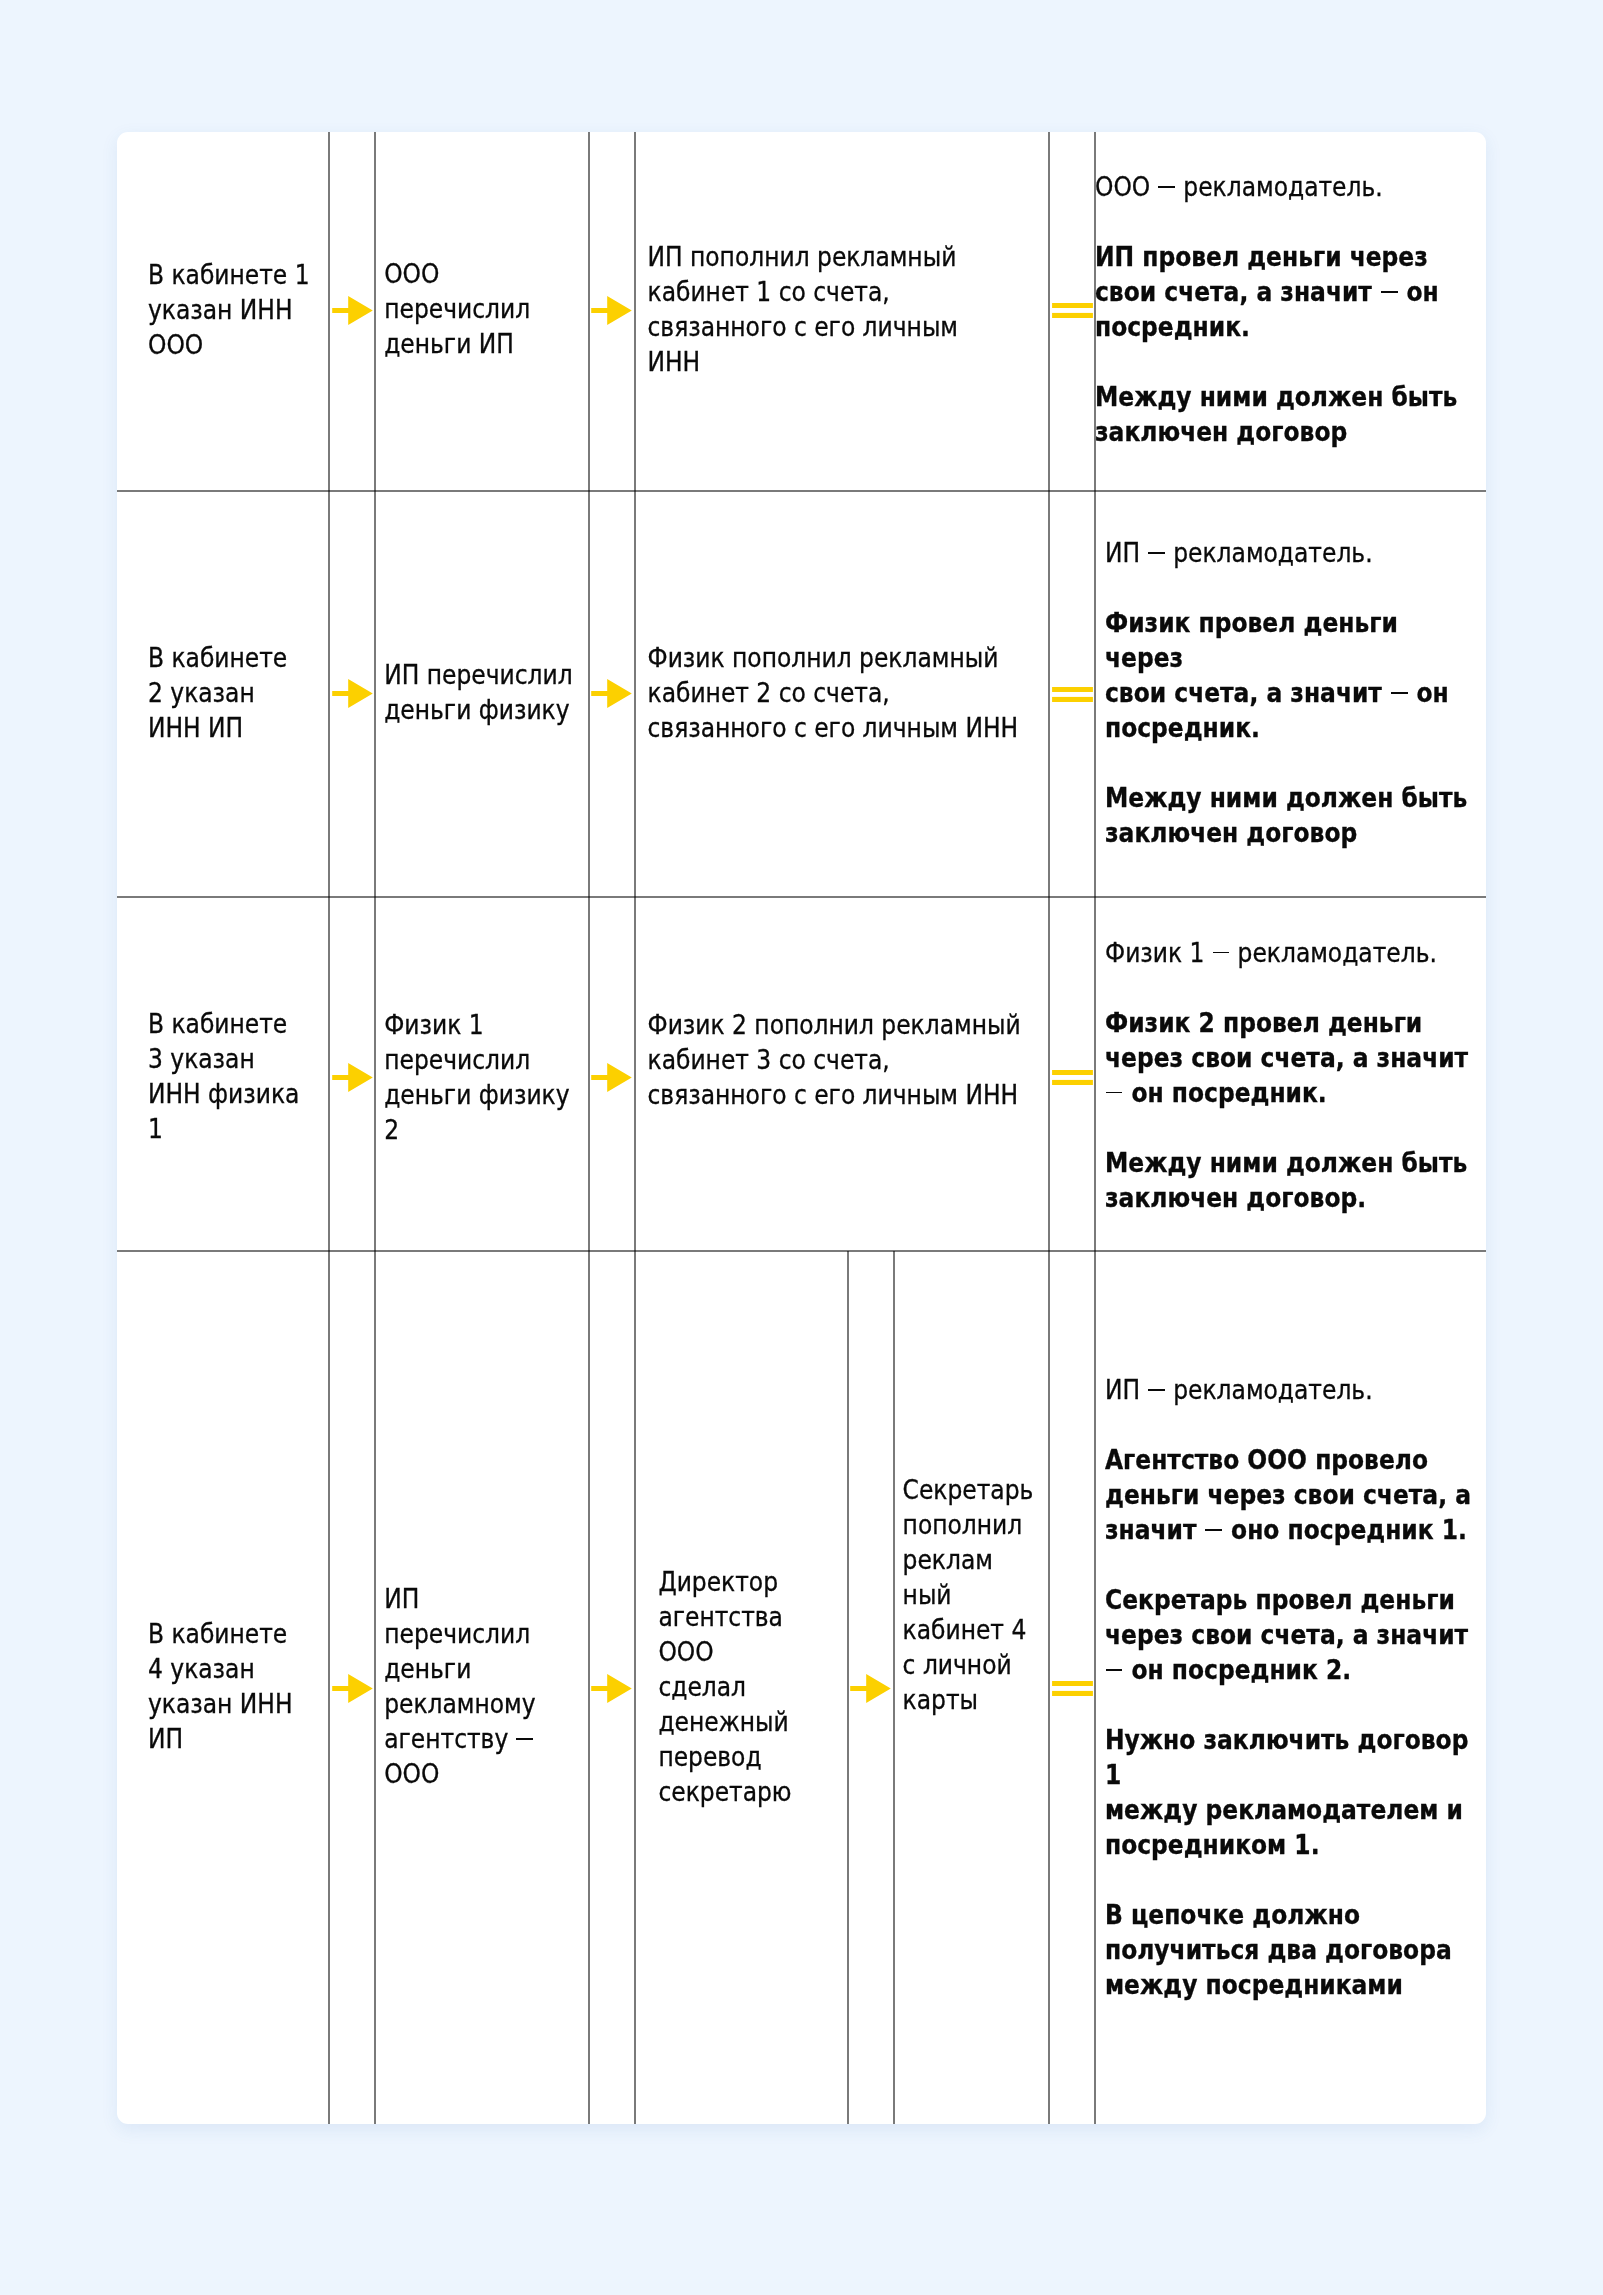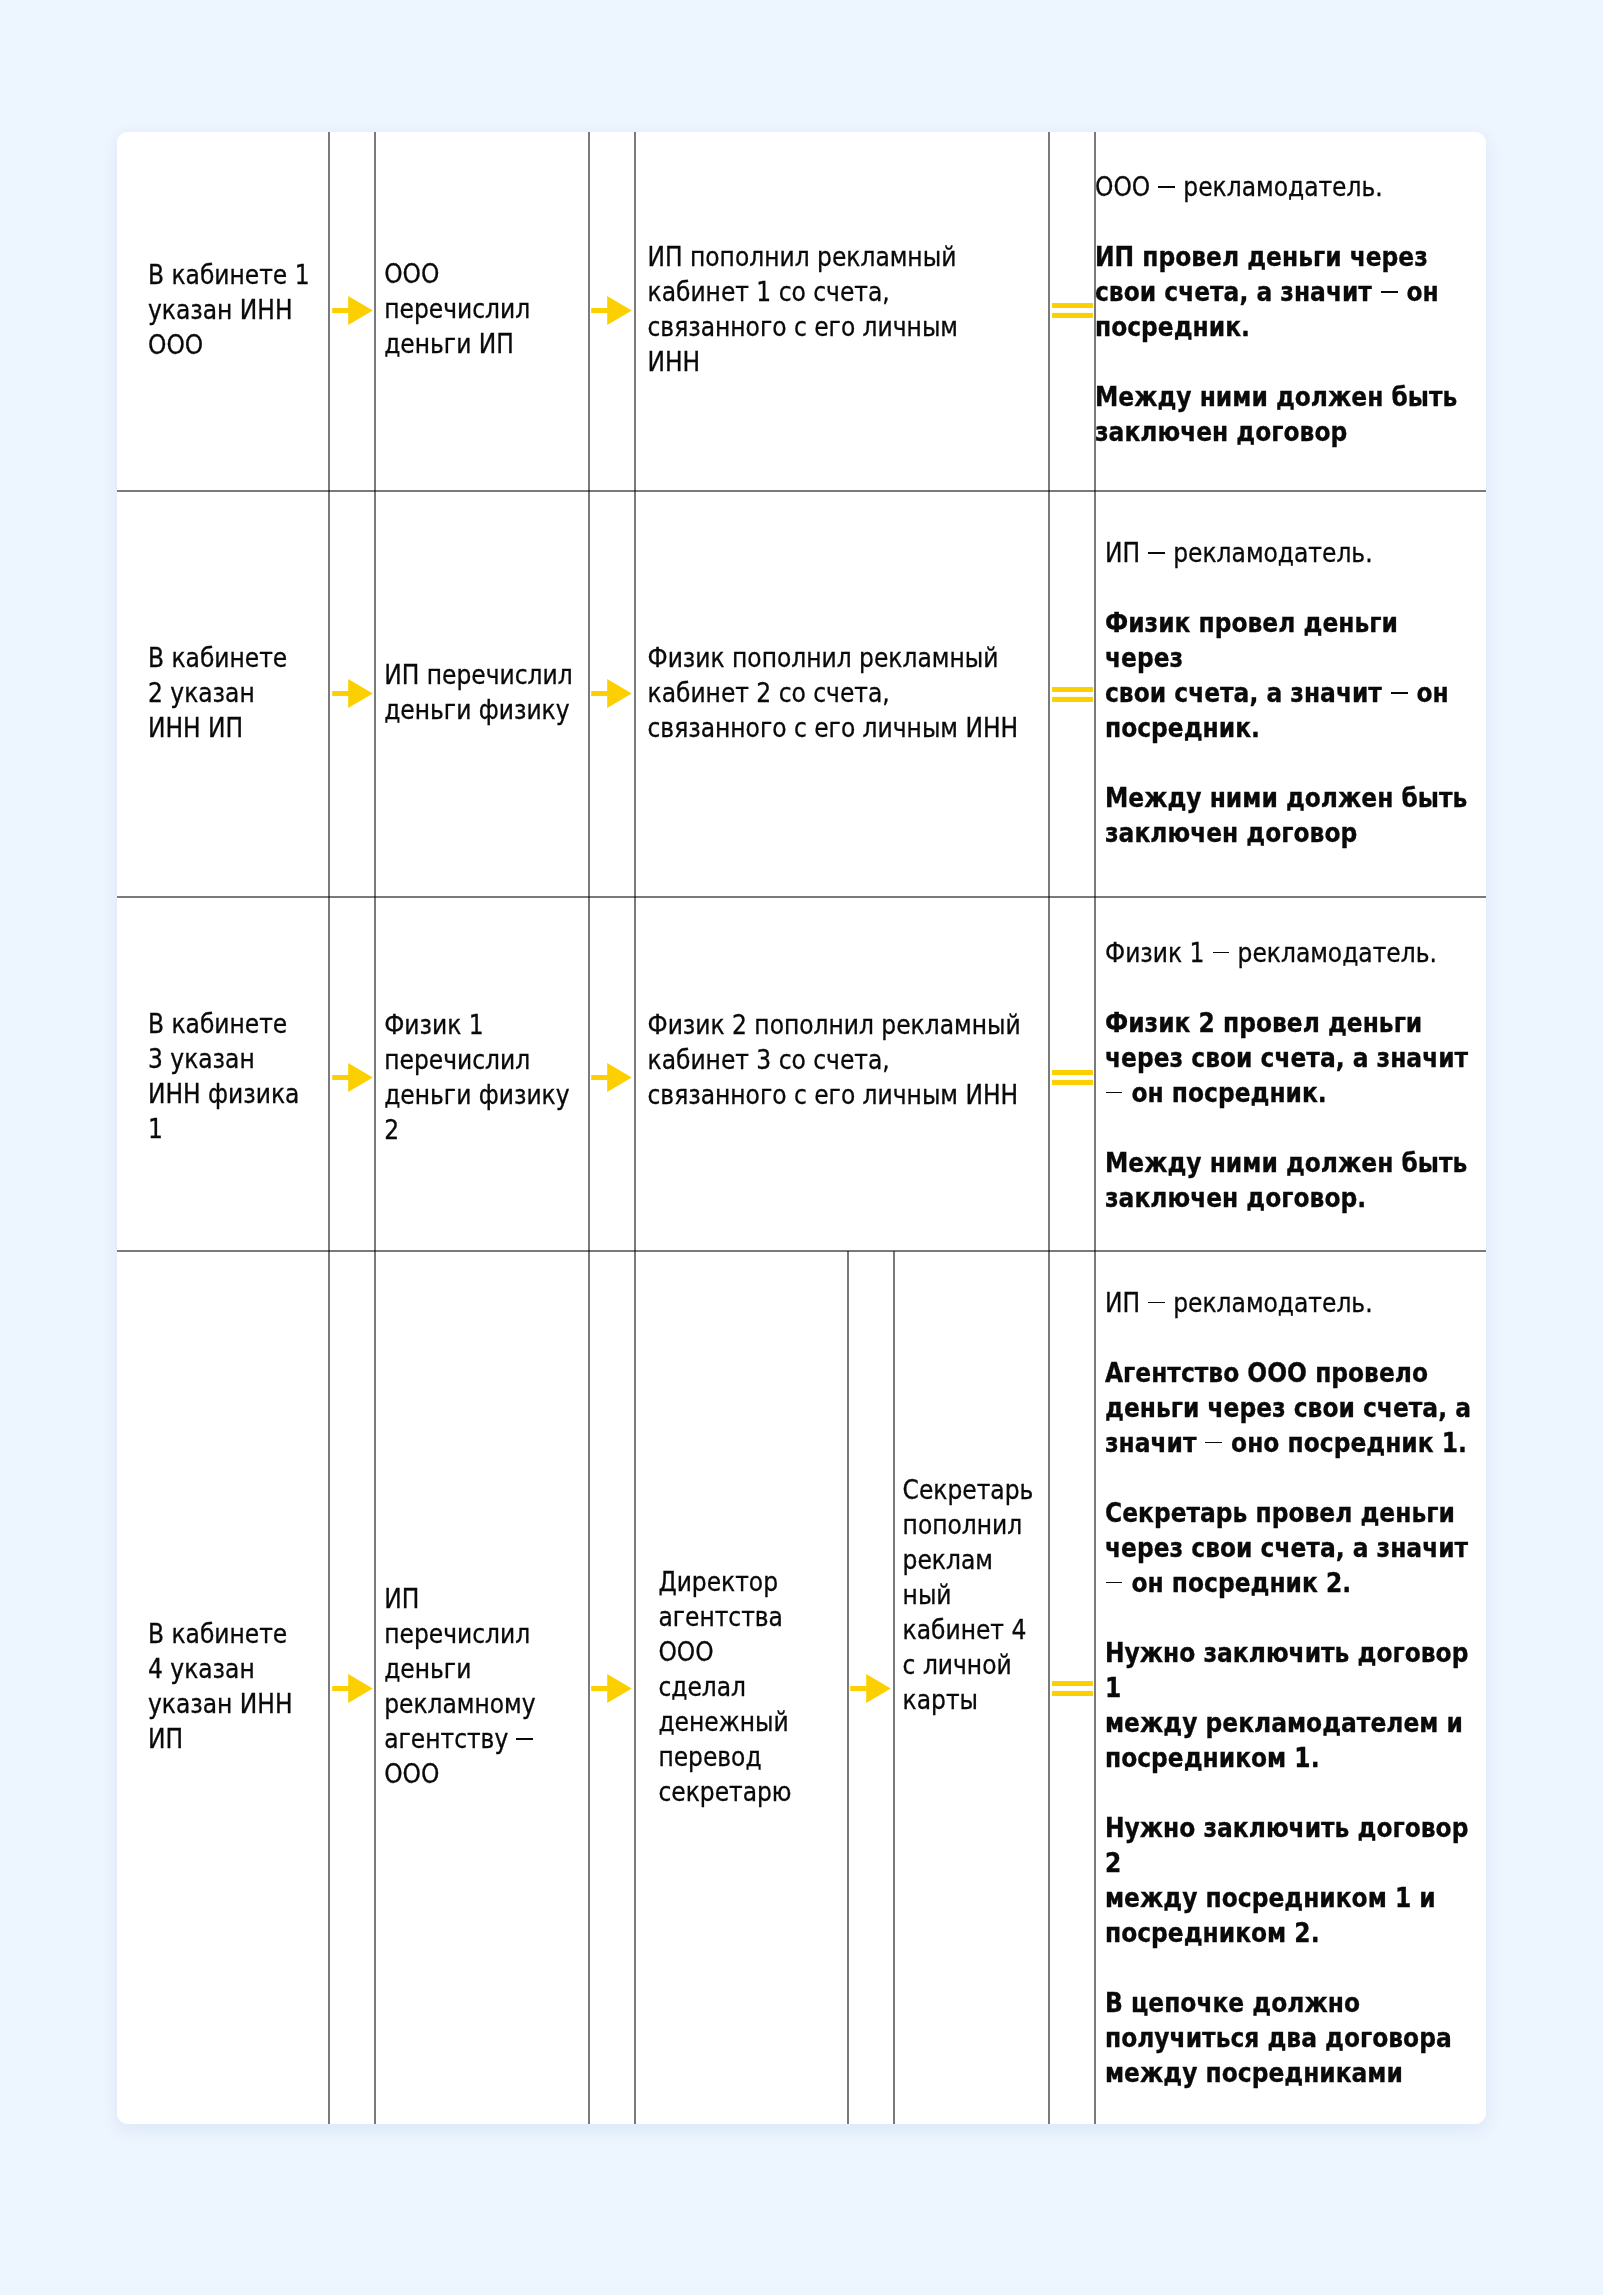--- a/index.html
+++ b/index.html
@@ -145,18 +145,17 @@
 <svg class="ico" style="left:1052px;top:1681px" width="41" height="15" viewBox="0 0 49 18">
       <rect x="0" y="0" width="49" height="6" fill="#fcd000"></rect>
       <rect x="0" y="11.9" width="49" height="6.1" fill="#fcd000"></rect>
     </svg>
 <div class="cell" style="left:1095px;top:1251px;width:392px;height:873px;padding-left:10px;padding-right:10px">
       <div class="txt">
         <p class="para">ИП <span class="dash">—</span> рекламодатель.</p>
         <p class="para">Агентство ООО провело<br>деньги через свои счета, а<br>значит <span class="dash">—</span> оно посредник 1.</p>
         <p class="para">Секретарь провел деньги<br>через свои счета, а значит<br><span class="dash">—</span> он посредник 2.</p>
         <p class="para">Нужно заключить договор 1<br>между рекламодателем и<br>посредником 1.</p>
-        <p class="para">Нужно заключить договор 2<br>между посредником 1 и<br>посредником 2.</p>
         <p class="para">В цепочке должно<br>получиться два договора<br>между посредниками</p>
       </div>
     </div>
 </div>
 
 
 </body></html>

